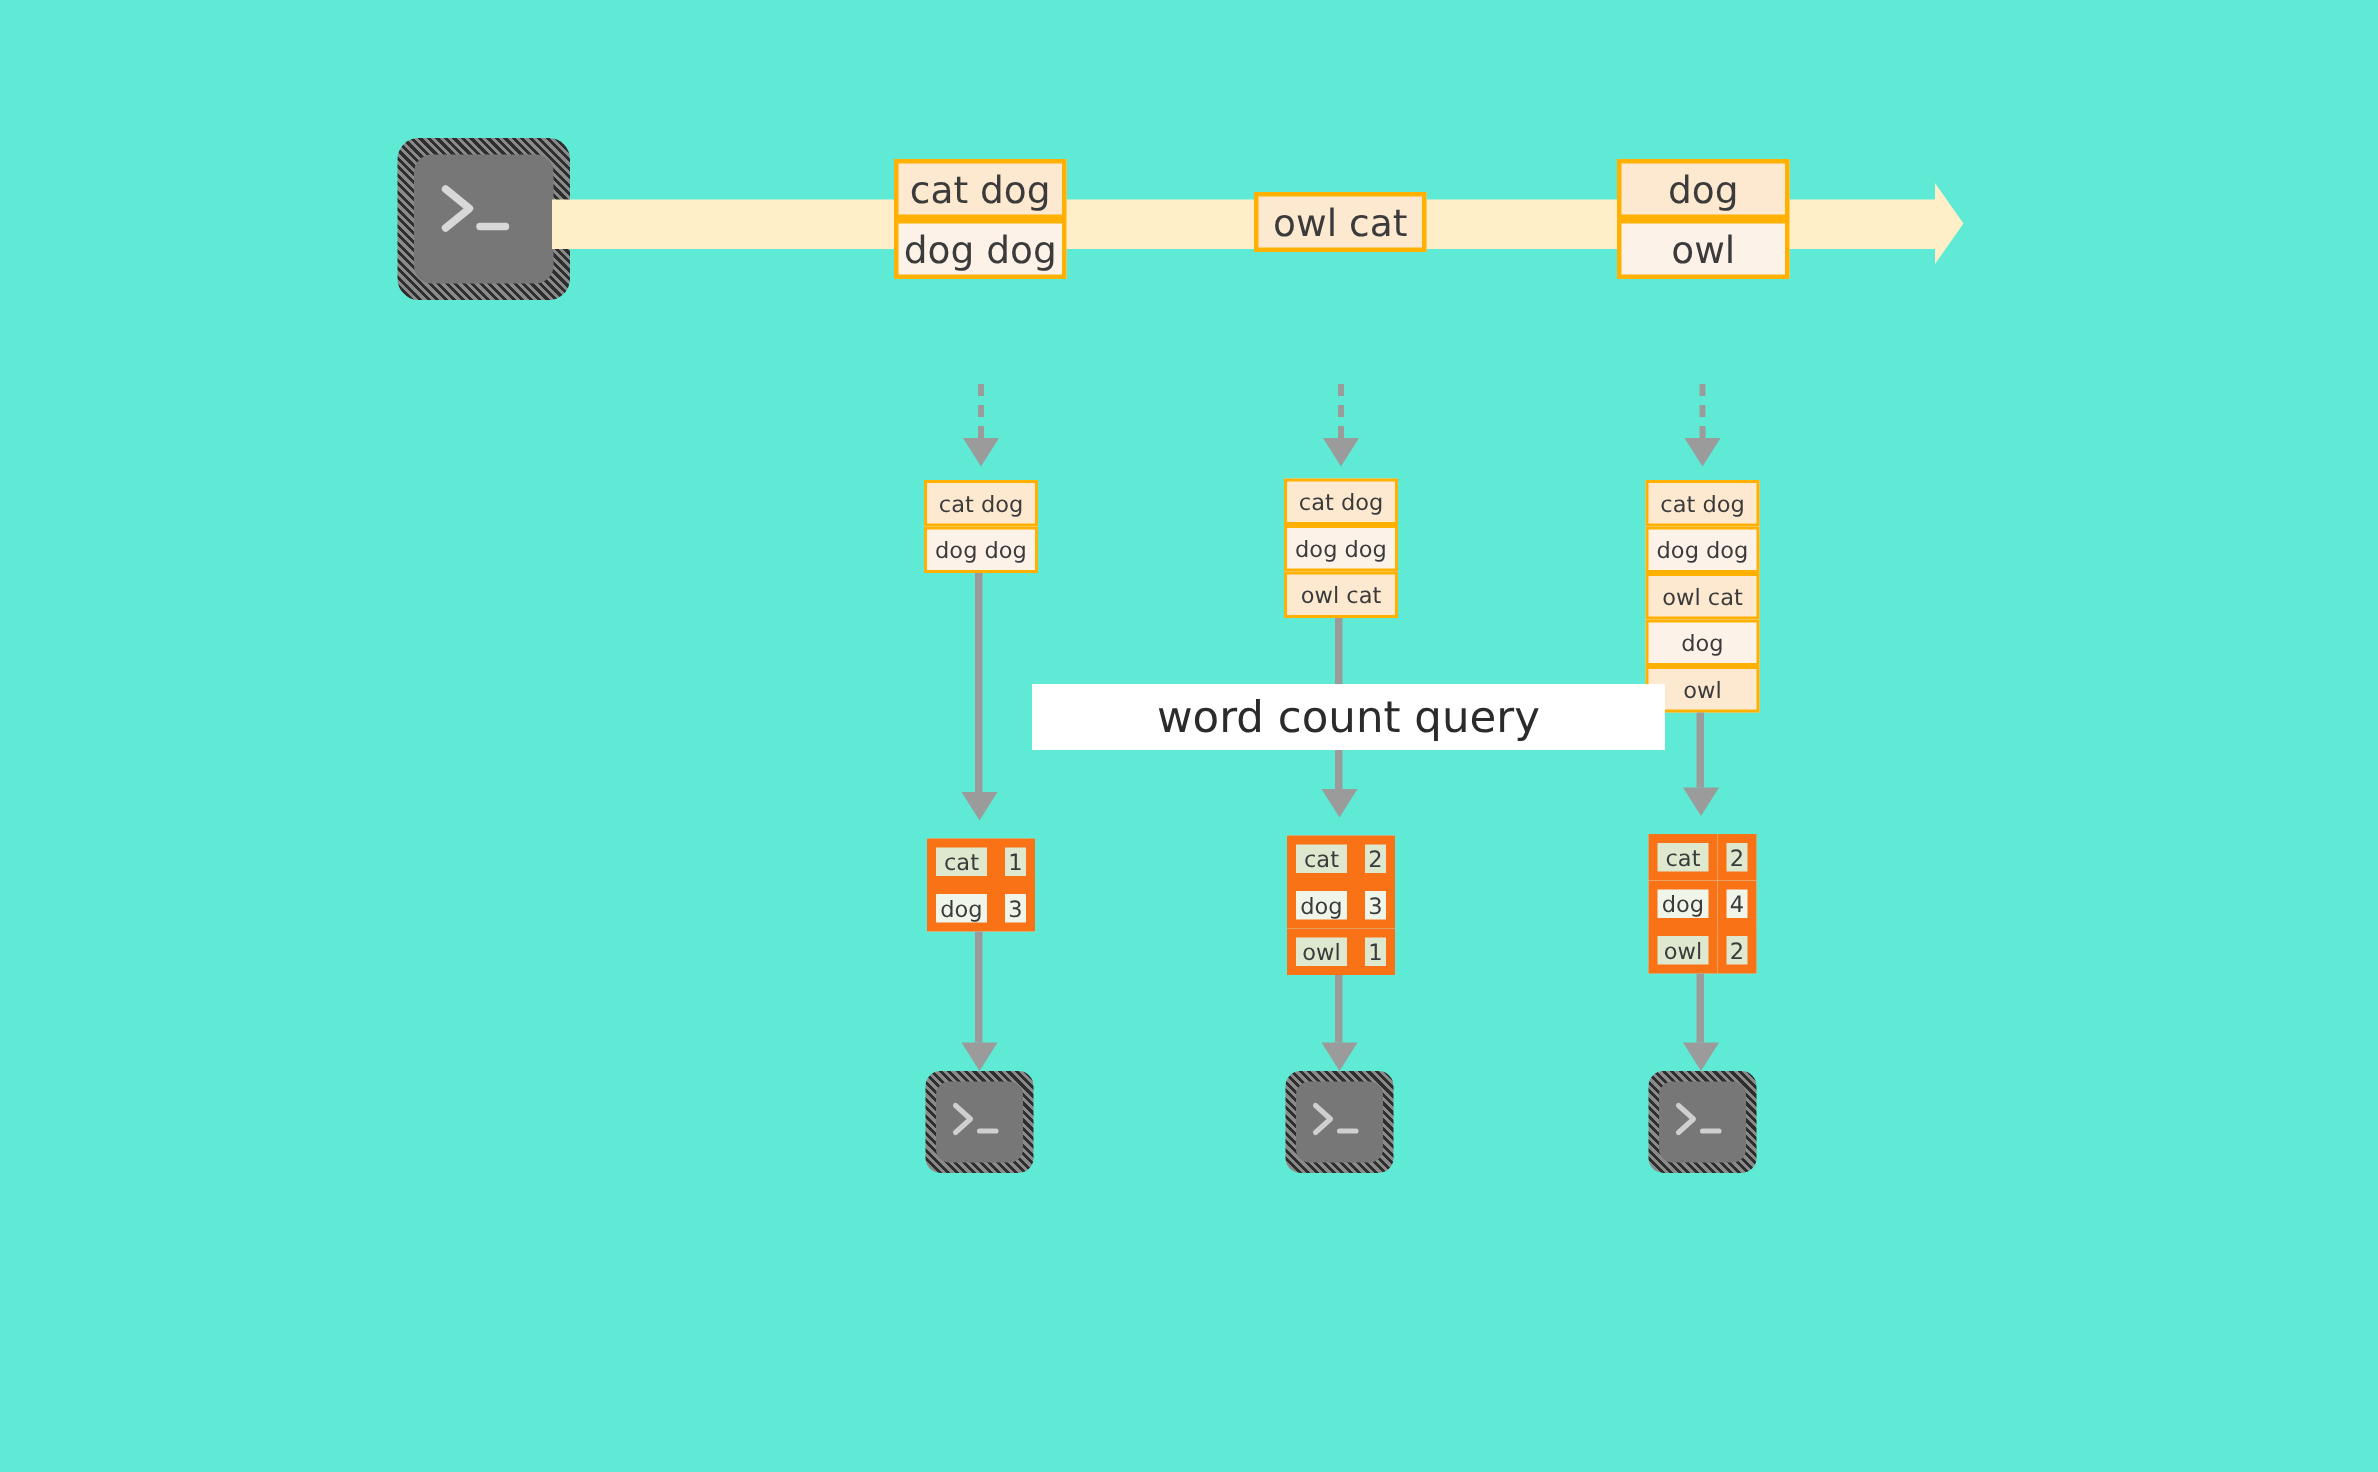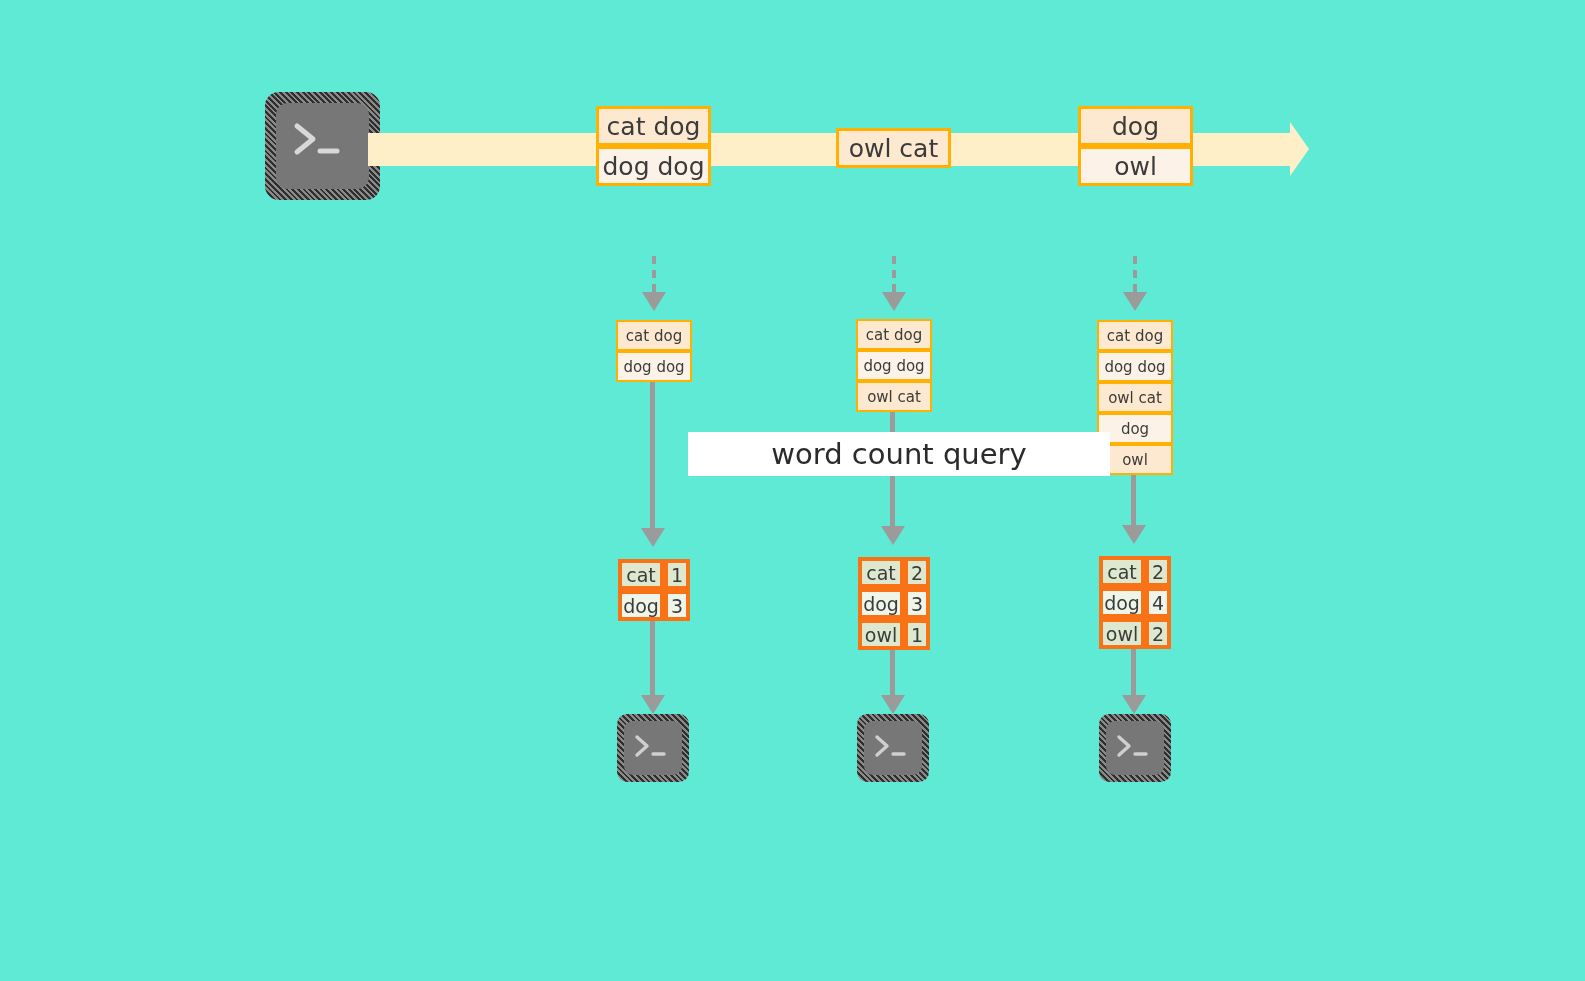--- a/index.html
+++ b/index.html
@@ -55,24 +55,24 @@
     white-space: nowrap;
   }
   .rec.light { background: #FDF2E8; }
   .rec.big   { font-size: 25px; }
   .rec.small { font-size: 15px; border-width: 2px; }
 
   
   .cell {
     position: absolute;
     box-sizing: border-box;
-    border: 4px solid #f97316;
+    border: 6px solid #f97316;
     background: #DDE8CE;
     color: #3b3b3b;
-    font-size: 19px;
+    font-size: 15px;
     display: flex;
     align-items: center;
     justify-content: center;
     white-space: nowrap;
   }
   .cell.light { background: #F0F5EA; }
 
   
   .vline {
     position: absolute;
@@ -206,15 +206,15 @@
   <div class="ahead" style="left:1122px; top:695px;"></div>
 
   <div class="terminal" style="left:1099px; top:714px; width:72px; height:68px; border-radius:10px;">
     <div class="inner" style="left:7px; top:7px; right:7px; bottom:7px; border-radius:9px;"></div>
     <svg width="44" height="30" viewBox="0 0 44 30" style="left:14px; top:18px;">
       <path d="M6 5 L16 14 L6 23" fill="none" stroke="#cfcfcf" stroke-width="3.4" stroke-linecap="round" stroke-linejoin="round"></path>
       <path d="M22 22 L33 22" fill="none" stroke="#cfcfcf" stroke-width="3.4" stroke-linecap="round"></path>
     </svg>
   </div>
 
-  <div class="query-label" style="left:688px; top:432px; width:422px; height:44px;">word count query</div>
+  <div class="query-label" style="left:688px; top:456px; width:422px; height:44px;">word count query</div>
 
 </div>
 
 </body></html>

